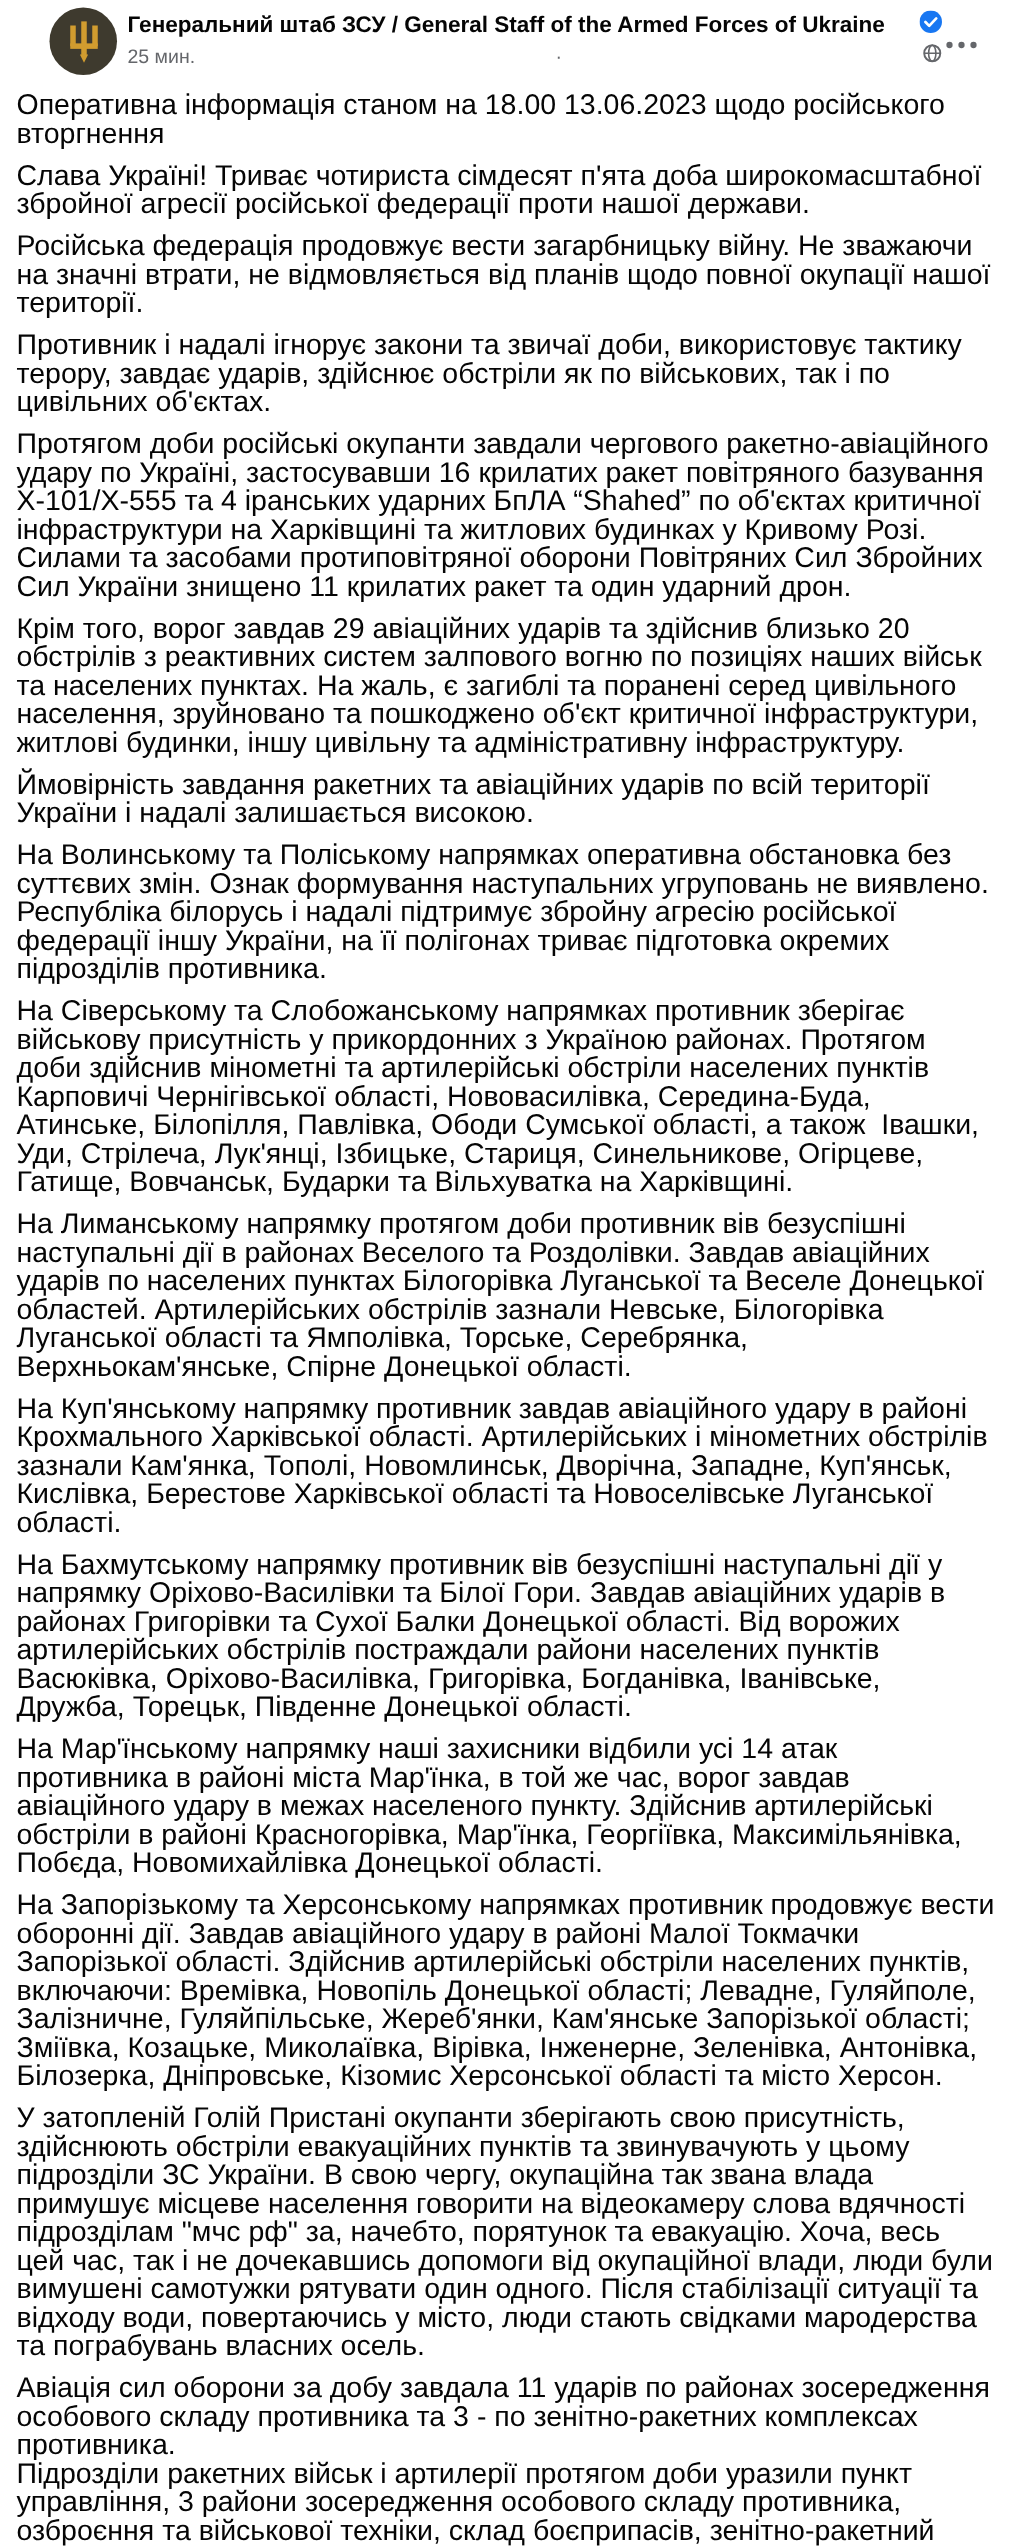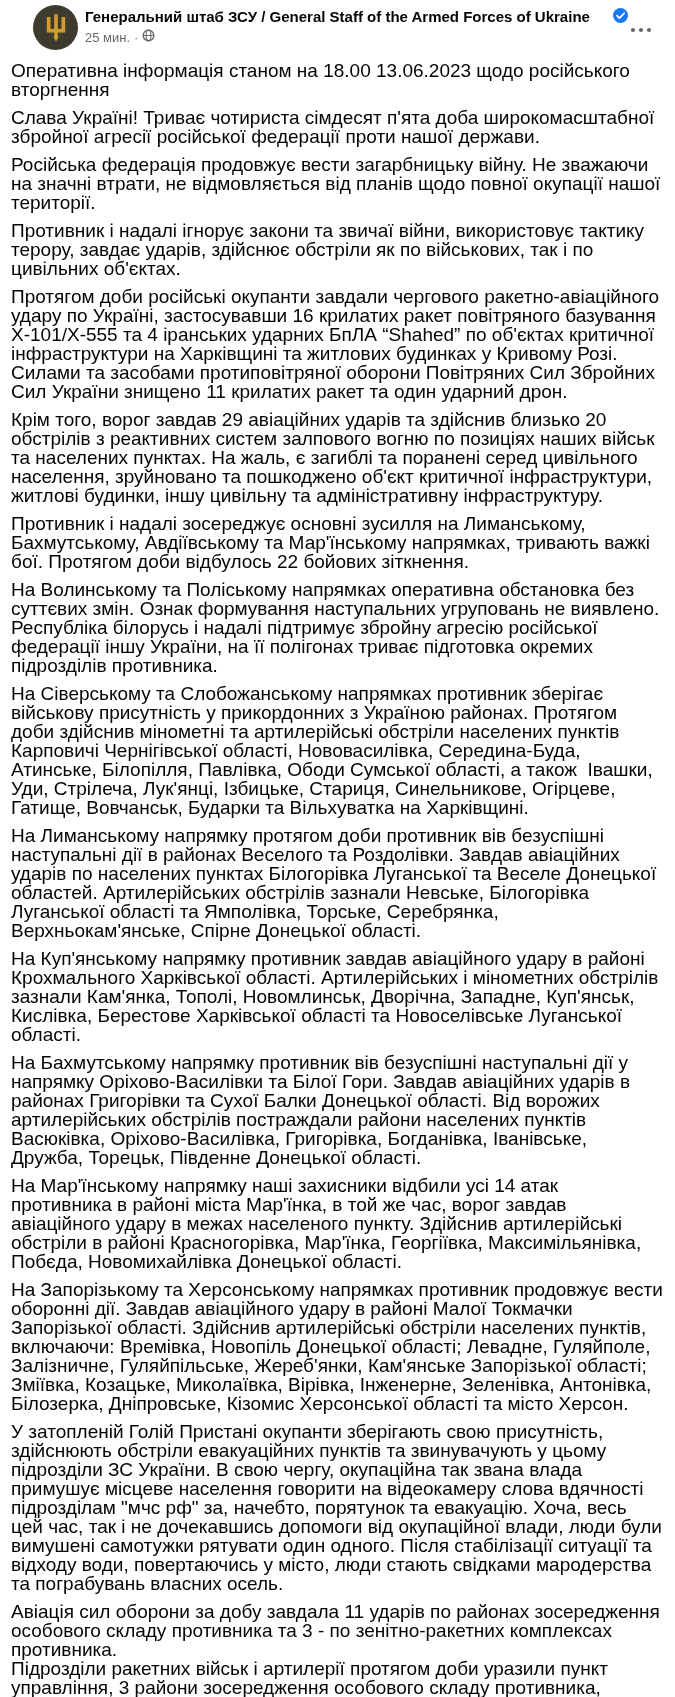--- a/index.html
+++ b/index.html
@@ -15,29 +15,29 @@
     display:flex;align-items:flex-start;
   }
   .avatar{
     width:45px;height:45px;border-radius:50%;
     background:#3e3a2e;
     flex:0 0 45px;
     display:flex;align-items:center;justify-content:center;
   }
   .avatar svg{display:block;}
   .header-info{margin-left:7px;padding-top:2px;min-width:0;}
-  .page-name-row{display:flex;align-items:center;gap:23px;}
+  .page-name-row{display:flex;gap:23px;}
   .page-name{
     font-size:15px;font-weight:bold;color:#050505;
     white-space:nowrap;line-height:20px;
   }
   .verified-badge{display:inline-block;vertical-align:middle;}
   .sub-row{
     display:flex;align-items:center;gap:4px;
-    font-size:13px;color:#65676b;line-height:17px;margin-top:2px;
+    font-size:13px;color:#65676b;line-height:17px;margin-top:2px;justify-content:space-between;
   }
   .dot-sep{color:#65676b;}
   .globe{display:block;}
   .more-menu{
     position:absolute;top:16px;right:18px;
     width:32px;height:24px;border:none;background:transparent;
     display:flex;align-items:center;justify-content:center;cursor:pointer;
     padding:0;
   }
   .post-body{
@@ -105,25 +105,25 @@
         </svg>
       </span>
     </button>
 
   </div>
 
   <div class="post-body">
       <div class="para">Оперативна інформація станом на 18.00 13.06.2023 щодо російського вторгнення</div>
       <div class="para">Слава Україні! Триває чотириста сімдесят п'ята доба широкомасштабної збройної агресії російської федерації проти нашої держави.</div>
       <div class="para">Російська федерація продовжує вести загарбницьку війну. Не зважаючи на значні втрати, не відмовляється від планів щодо повної окупації нашої території.</div>
-      <div class="para">Противник і надалі ігнорує закони та звичаї війни, використовує тактику терору, завдає ударів, здійснює обстріли як по військових, так і по цивільних об'єктах.</div>
+      <div class="para">Противник і надалі ігнорує закони та звичаї доби, використовує тактику терору, завдає ударів, здійснює обстріли як по військових, так і по цивільних об'єктах.</div>
       <div class="para">Протягом доби російські окупанти завдали чергового ракетно-авіаційного удару по Україні, застосувавши 16 крилатих ракет повітряного базування Х-101/Х-555 та 4 іранських ударних БпЛА “Shahed” по об'єктах критичної інфраструктури на Харківщині та житлових будинках у Кривому Розі.
 Силами та засобами протиповітряної оборони Повітряних Сил Збройних Сил України знищено 11 крилатих ракет та один ударний дрон.</div>
       <div class="para">Крім того, ворог завдав 29 авіаційних ударів та здійснив близько 20 обстрілів з реактивних систем залпового вогню по позиціях наших військ та населених пунктах. На жаль, є загиблі та поранені серед цивільного населення, зруйновано та пошкоджено об'єкт критичної інфраструктури, житлові будинки, іншу цивільну та адміністративну інфраструктуру.</div>
-      <div class="para">Противник і надалі зосереджує основні зусилля на Лиманському, Бахмутському, Авдіївському та Мар'їнському напрямках, тривають важкі бої. Протягом доби відбулось 22 бойових зіткнення.</div>
+      <div class="para">Ймовірність завдання ракетних та авіаційних ударів по всій території України і надалі залишається високою.</div>
       <div class="para">На Волинському та Поліському напрямках оперативна обстановка без суттєвих змін. Ознак формування наступальних угруповань не виявлено. Республіка білорусь і надалі підтримує збройну агресію російської федерації іншу України, на її полігонах триває підготовка окремих підрозділів противника.</div>
       <div class="para">На Сіверському та Слобожанському напрямках противник зберігає військову присутність у прикордонних з Україною районах. Протягом доби здійснив мінометні та артилерійські обстріли населених пунктів Карповичі Чернігівської області, Нововасилівка, Середина-Буда, Атинське, Білопілля, Павлівка, Ободи Сумської області, а також  Івашки, Уди, Стрілеча, Лук'янці, Ізбицьке, Стариця, Синельникове, Огірцеве, Гатище, Вовчанськ, Бударки та Вільхуватка на Харківщині.</div>
       <div class="para">На Лиманському напрямку протягом доби противник вів безуспішні наступальні дії в районах Веселого та Роздолівки. Завдав авіаційних ударів по населених пунктах Білогорівка Луганської та Веселе Донецької областей. Артилерійських обстрілів зазнали Невське, Білогорівка Луганської області та Ямполівка, Торське, Серебрянка, Верхньокам'янське, Спірне Донецької області.</div>
       <div class="para">На Куп'янському напрямку противник завдав авіаційного удару в районі Крохмального Харківської області. Артилерійських і мінометних обстрілів зазнали Кам'янка, Тополі, Новомлинськ, Дворічна, Западне, Куп'янськ, Кислівка, Берестове Харківської області та Новоселівське Луганської області.</div>
       <div class="para">На Бахмутському напрямку противник вів безуспішні наступальні дії у напрямку Оріхово-Василівки та Білої Гори. Завдав авіаційних ударів в районах Григорівки та Сухої Балки Донецької області. Від ворожих артилерійських обстрілів постраждали райони населених пунктів Васюківка, Оріхово-Василівка, Григорівка, Богданівка, Іванівське, Дружба, Торецьк, Південне Донецької області.</div>
       <div class="para">На Мар'їнському напрямку наші захисники відбили усі 14 атак противника в районі міста Мар'їнка, в той же час, ворог завдав авіаційного удару в межах населеного пункту. Здійснив артилерійські обстріли в районі Красногорівка, Мар'їнка, Георгіївка, Максимільянівка, Побєда, Новомихайлівка Донецької області.</div>
       <div class="para">На Запорізькому та Херсонському напрямках противник продовжує вести оборонні дії. Завдав авіаційного удару в районі Малої Токмачки Запорізької області. Здійснив артилерійські обстріли населених пунктів, включаючи: Времівка, Новопіль Донецької області; Левадне, Гуляйполе, Залізничне, Гуляйпільське, Жереб'янки, Кам'янське Запорізької області; Зміївка, Козацьке, Миколаївка, Вірівка, Інженерне, Зеленівка, Антонівка, Білозерка, Дніпровське, Кізомис Херсонської області та місто Херсон.</div>
       <div class="para">У затопленій Голій Пристані окупанти зберігають свою присутність, здійснюють обстріли евакуаційних пунктів та звинувачують у цьому підрозділи ЗС України. В свою чергу, окупаційна так звана влада примушує місцеве населення говорити на відеокамеру слова вдячності підрозділам "мчс рф" за, начебто, порятунок та евакуацію. Хоча, весь цей час, так і не дочекавшись допомоги від окупаційної влади, люди були вимушені самотужки рятувати один одного. Після стабілізації ситуації та відходу води, повертаючись у місто, люди стають свідками мародерства та пограбувань власних осель.</div>
       <div class="para">Авіація сил оборони за добу завдала 11 ударів по районах зосередження особового складу противника та 3 - по зенітно-ракетних комплексах противника.
 Підрозділи ракетних військ і артилерії протягом доби уразили пункт управління, 3 райони зосередження особового складу противника, озброєння та військової техніки, склад боєприпасів, зенітно-ракетний комплекс, артилерійський підрозділ на вогневій позиції, засіб протиповітряної оборони та станцію радіоелектронної боротьби противника.</div>

